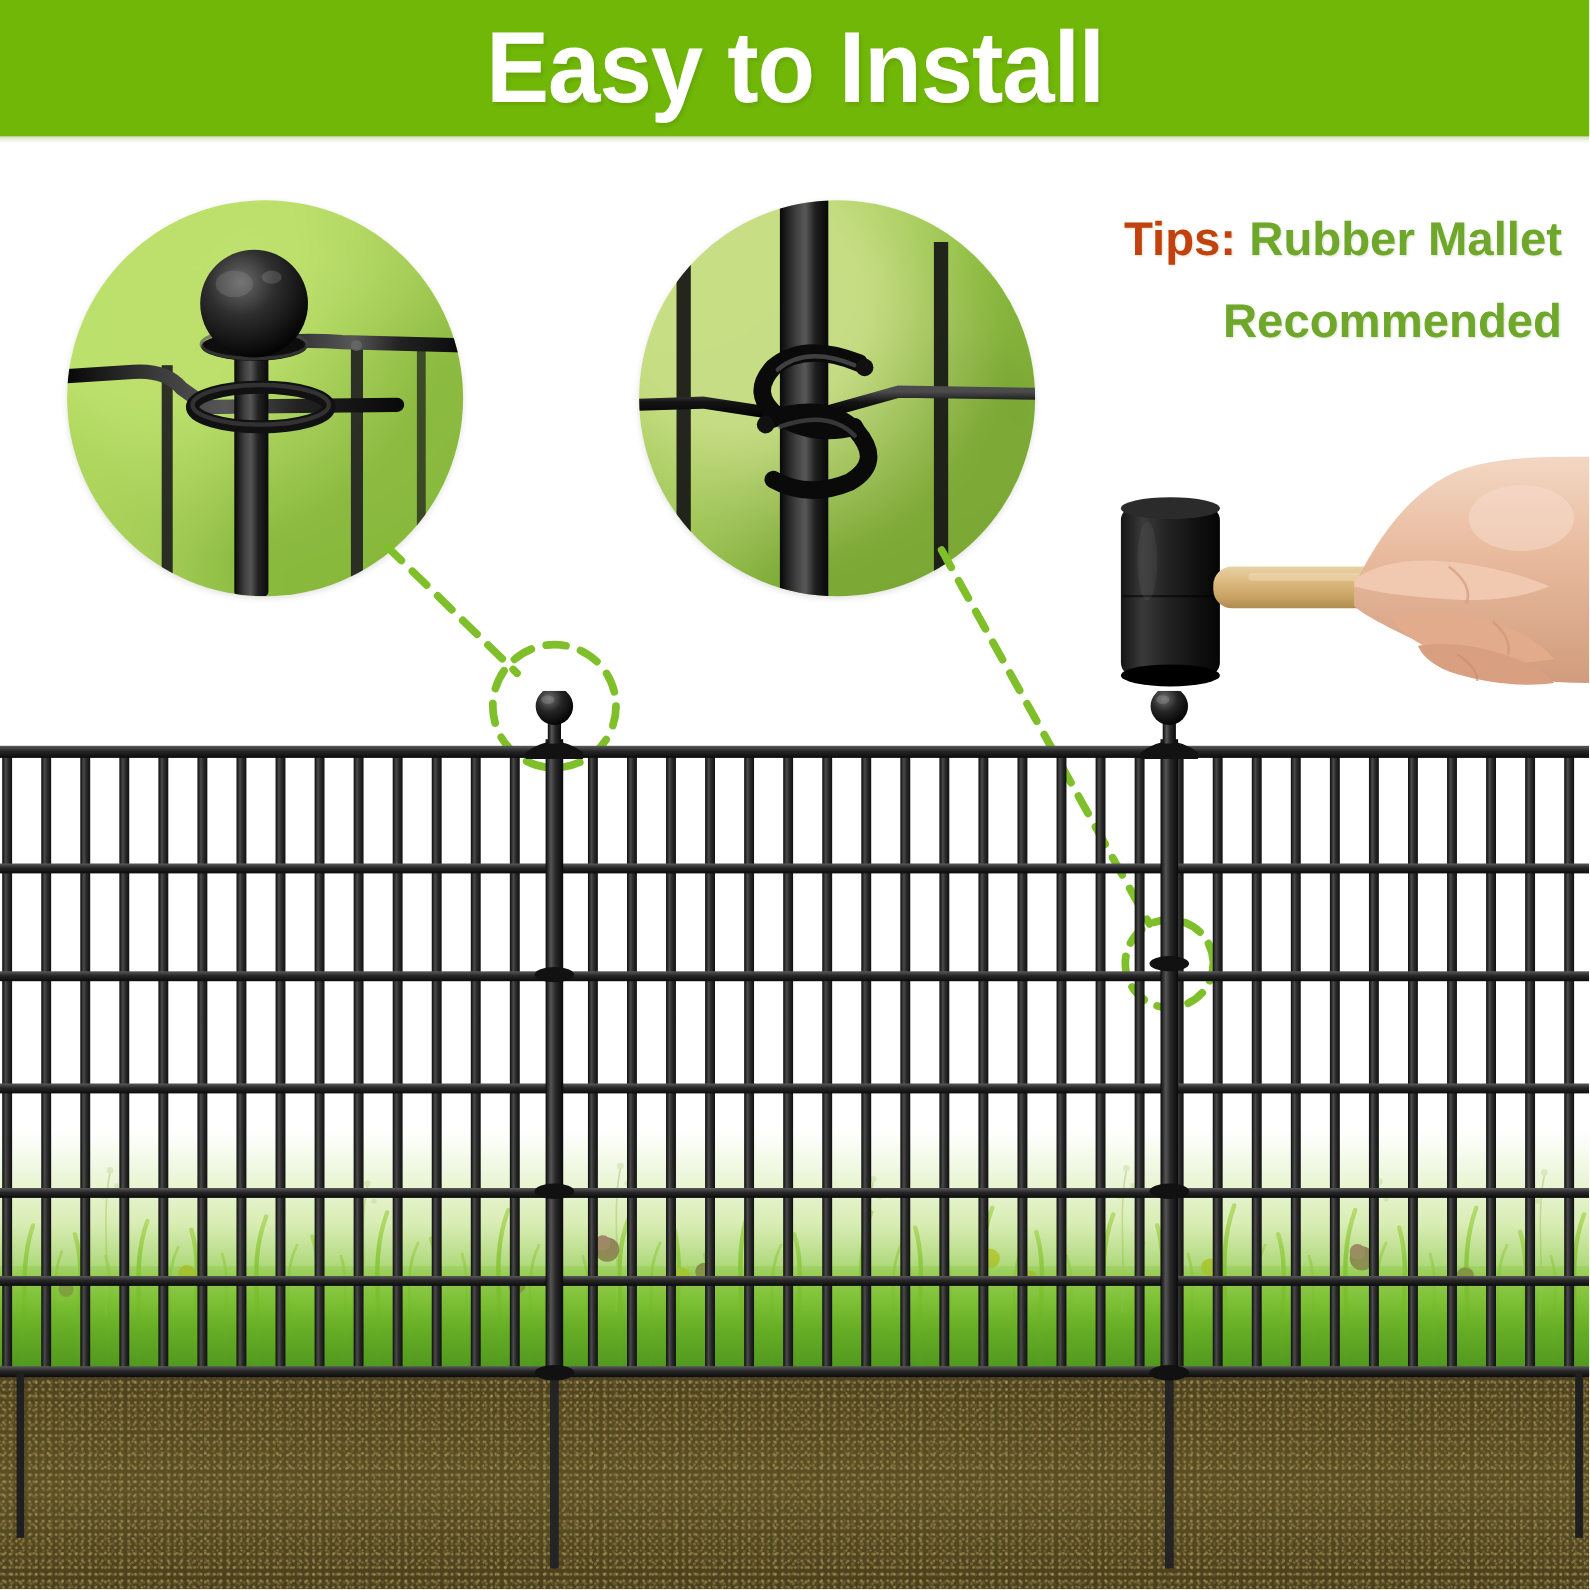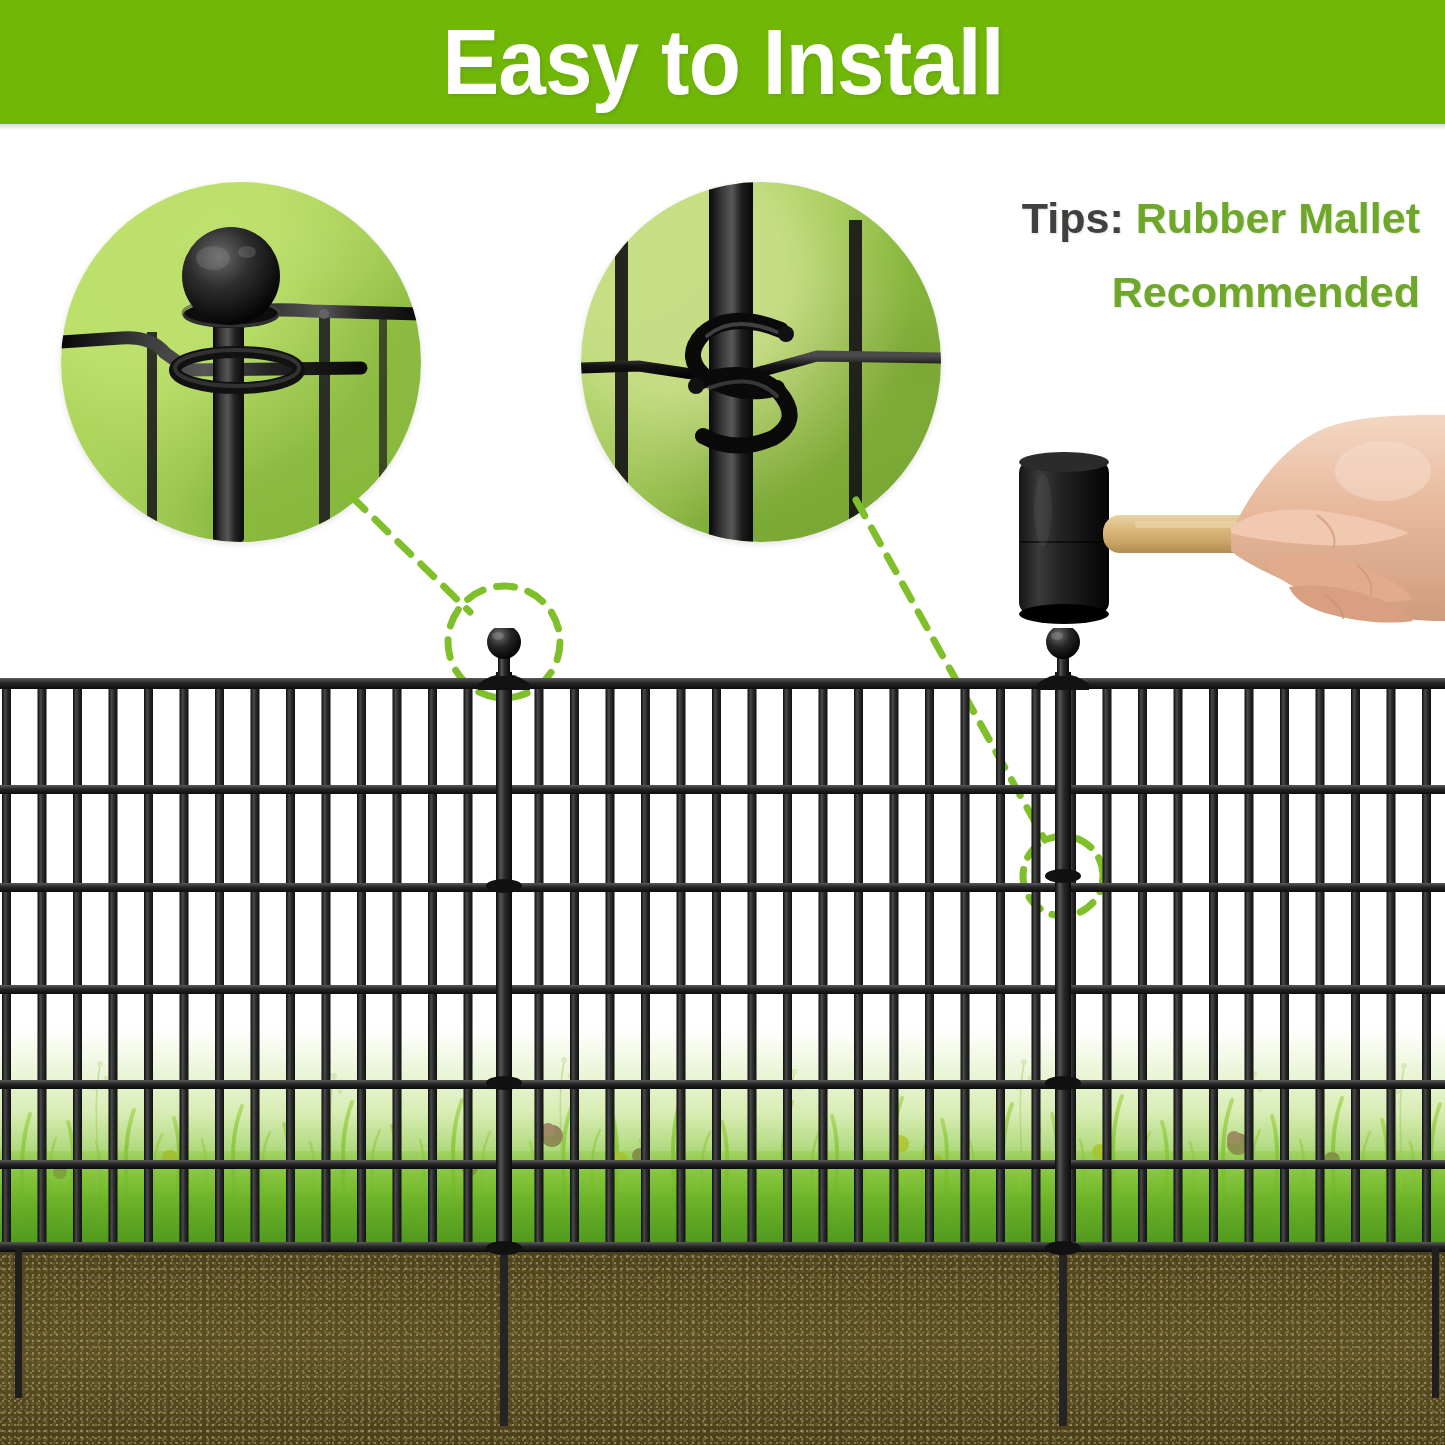--- a/index.html
+++ b/index.html
@@ -40,21 +40,21 @@
     position:absolute;
     left:975px;top:193px;width:445px;
     text-align:right;
     font-family:"Liberation Sans", sans-serif;
     font-weight:bold;
     font-size:43px;
     line-height:50px;
     color:#6fa72b;
     text-shadow:1px 1px 2px rgba(120,140,80,.25);
   }
-  .tips .tips-lead{ color:#404040; }
+  .tips .tips-lead{ color:#c2410c; }
   .tips-line2{ display:block;margin-top:24px; }
 
   
   .callout{
     position:absolute;
     border-radius:50%;
     overflow:hidden;
     box-shadow:0 2px 6px rgba(0,0,0,.12);
   }
   #callout-finial{ left:61px;  top:182px; width:360px; height:360px; }

